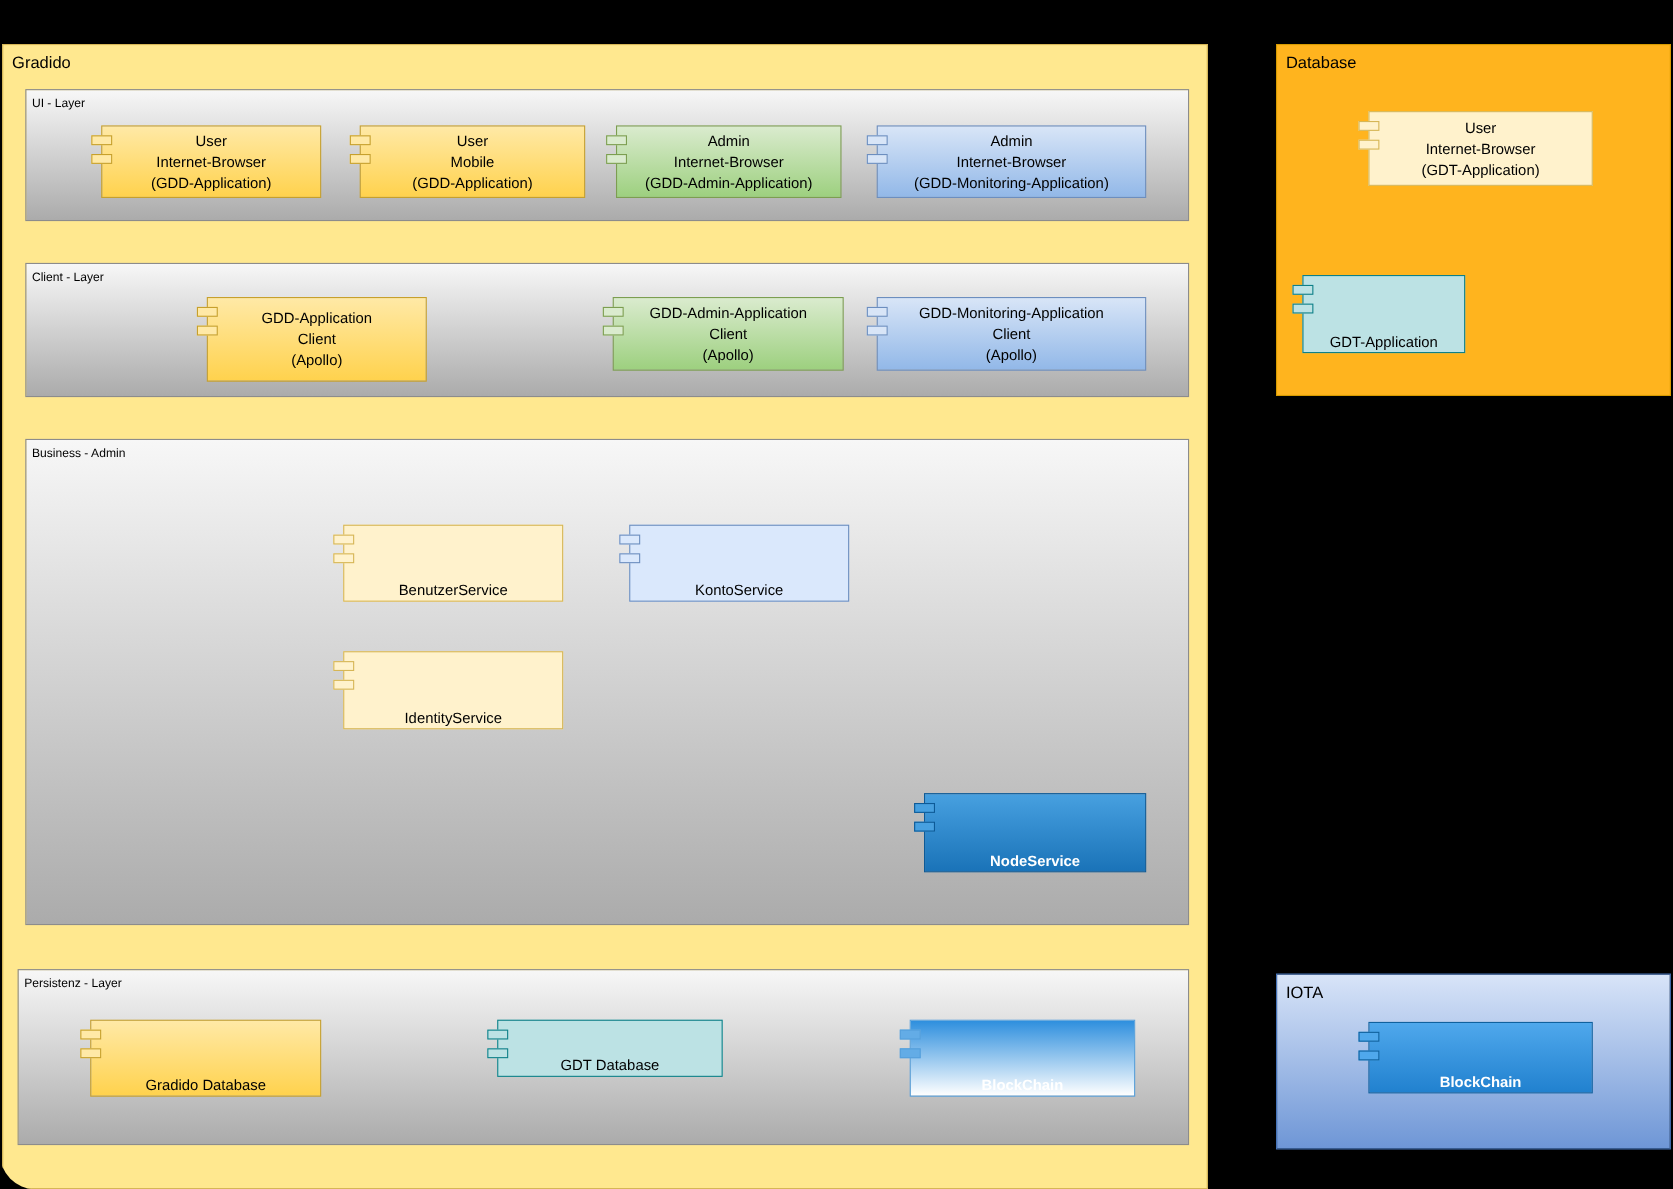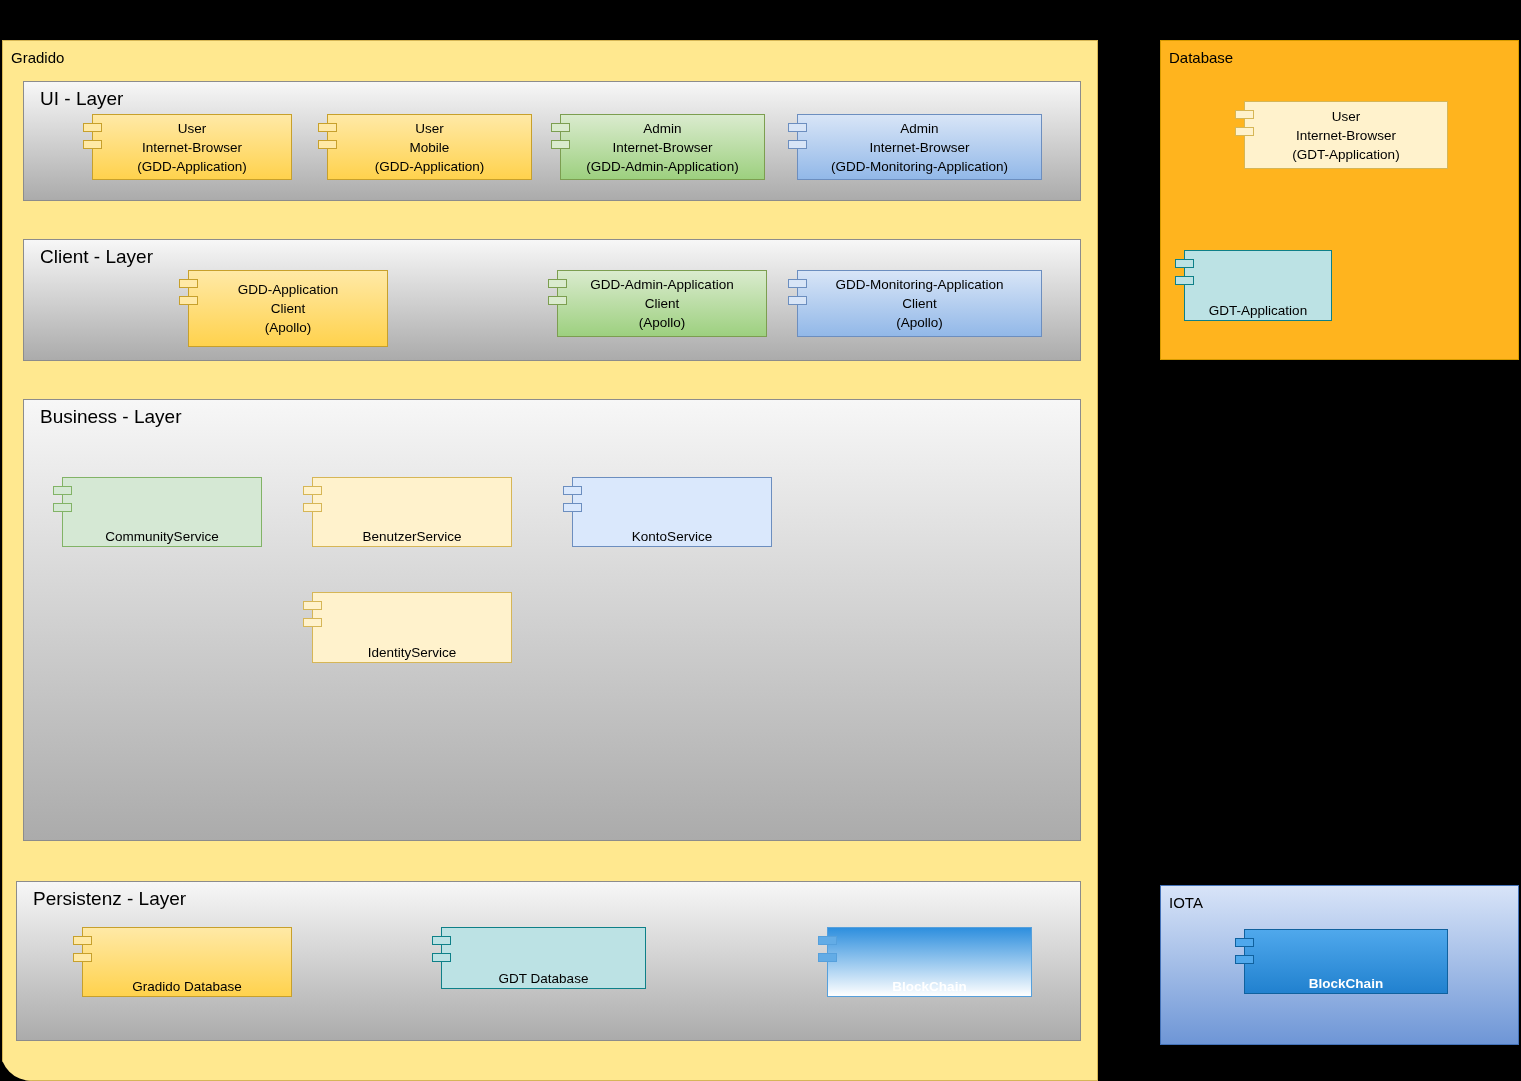--- a/index.html
+++ b/index.html
@@ -43,22 +43,22 @@
     color: #000000;
   }
   .layer {
     position: absolute;
     box-sizing: border-box;
     border: 1px solid #8C8C8C;
     background: linear-gradient(180deg, #F7F7F7 0%, #ABABAB 100%);
   }
   .layer-label {
     position: absolute;
-    top: 6px; left: 16px;
-    font-size: 19px;
+    top: 6px; left: 5px;
+    font-size: 11px;
     color: #000000;
   }
   .component {
     position: absolute;
     box-sizing: border-box;
     border: 1px solid;
     display: flex;
     flex-direction: column;
     justify-content: center;
   }
@@ -188,27 +188,22 @@
       <div class="component c-bgrad" style="left:773px;top:30px;width:245px;height:67px">
         <i class="port p1"></i>
         <i class="port p2"></i>
         <div class="component-label">GDD-Monitoring-Application
 Client
 (Apollo)</div>
       </div>
     </div>
 
     <div class="layer" style="left:20px;top:358px;width:1058px;height:442px">
-      <div class="layer-label">Business - Layer</div>
-
-      <div class="component c-gflat top-label" style="left:38px;top:77px;width:200px;height:70px">
-        <i class="port p1"></i>
-        <i class="port p2"></i>
-        <div class="component-label">CommunityService</div>
-      </div>
+      <div class="layer-label">Business - Admin</div>
+
 
       <div class="component c-blflat top-label" style="left:548px;top:77px;width:200px;height:70px">
         <i class="port p1"></i>
         <i class="port p2"></i>
         <div class="component-label">KontoService</div>
       </div>
 
       <div class="component c-yflat top-label" style="left:288px;top:77px;width:200px;height:70px">
         <i class="port p1"></i>
         <i class="port p2"></i>
@@ -216,32 +211,37 @@
       </div>
 
 
       <div class="component c-yflat top-label" style="left:288px;top:192px;width:200px;height:71px">
         <i class="port p1"></i>
         <i class="port p2"></i>
         <div class="component-label">IdentityService</div>
       </div>
 
 
+      <div class="component c-node top-label" style="left:816px;top:321px;width:202px;height:72px">
+        <i class="port p1"></i>
+        <i class="port p2"></i>
+        <div class="component-label">NodeService</div>
+      </div>
     </div>
 
     <div class="layer" style="left:13px;top:840px;width:1065px;height:160px">
       <div class="layer-label">Persistenz - Layer</div>
 
       <div class="component c-ygrad top-label" style="left:65px;top:45px;width:210px;height:70px">
         <i class="port p1"></i>
         <i class="port p2"></i>
         <div class="component-label">Gradido Database</div>
       </div>
 
-      <div class="component c-teal top-label" style="left:424px;top:45px;width:205px;height:62px">
+      <div class="component c-teal top-label" style="left:435px;top:45px;width:205px;height:52px">
         <i class="port p1"></i>
         <i class="port p2"></i>
 
         <div class="component-label">GDT Database</div>
       </div>
 
       <div class="component c-fade top-label" style="left:810px;top:45px;width:205px;height:70px">
         <i class="port p1"></i>
         <i class="port p2"></i>
         <div class="component-label">BlockChain</div>

